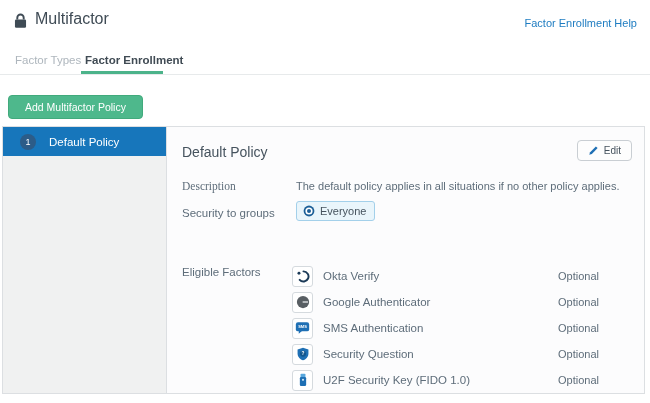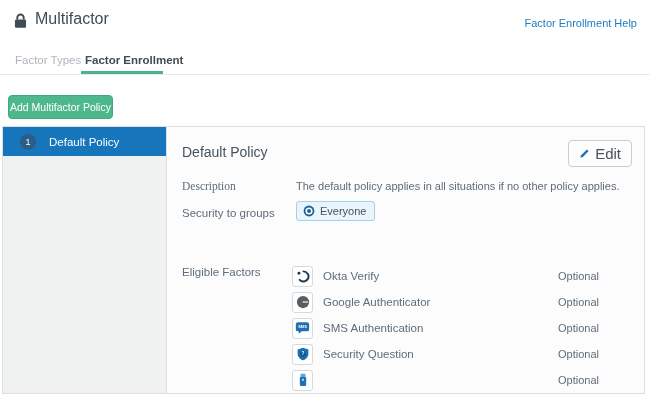--- a/index.html
+++ b/index.html
@@ -14,41 +14,41 @@
   .help-link{position:absolute;right:13px;top:17px;font-size:11px;color:#1e7cc1;text-decoration:none;cursor:pointer;}
   
   .tab{position:absolute;top:54px;font-size:11.5px;cursor:pointer;}
   .tab-inactive{left:15px;color:#aeb6bd;}
   .tab-active{left:85px;color:#404b54;font-weight:bold;}
   .tab-underline{position:absolute;left:81px;top:71px;width:82px;height:4px;background:#4cb38a;}
   .tab-divider{position:absolute;left:0;top:74px;width:650px;height:1px;background:#e7eaeb;}
   
   .add-btn{
     position:absolute;left:8px;top:95px;background:#4eb88c;border:1px solid #41aa7c;
-    color:#fff;font-size:10.5px;padding:5px 1px;border-radius:4px;cursor:pointer;
+    color:#fff;font-size:10.5px;padding:5px 16px;border-radius:4px;cursor:pointer;
     font-family:"Liberation Sans",sans-serif;
   }
   
   .box{
     position:absolute;left:2px;top:126px;width:641px;height:266px;
     background:#fcfcfd;border:1px solid #dcdfe2;
   }
   .sidebar{position:absolute;left:0;top:0;width:163px;height:100%;background:#f0f1f1;border-right:1px solid #dcdfe2;}
   .policy-row{height:29px;background:#1776bb;color:#fff;display:flex;align-items:center;cursor:pointer;}
   .policy-badge{
     width:16px;height:16px;border-radius:50%;background:#2c5c88;color:#fff;
     font-size:9px;display:flex;align-items:center;justify-content:center;margin-left:17px;flex:0 0 auto;
   }
   .policy-name{margin-left:13px;font-size:11.5px;}
   .main{position:absolute;left:164px;top:0;right:0;bottom:0;}
   .panel-title{position:absolute;left:15px;top:17px;font-size:14px;color:#46535e;}
   .edit-btn{
     position:absolute;top:13px;right:12px;display:flex;align-items:center;gap:5px;
     background:#fdfdfd;border:1px solid #c9ced3;border-radius:4px;padding:4px 10px;
-    font-size:15px;color:#46535e;cursor:pointer;font-family:"Liberation Sans",sans-serif;
+    font-size:10px;color:#46535e;cursor:pointer;font-family:"Liberation Sans",sans-serif;
   }
   .field-label{position:absolute;left:15px;font-size:11.5px;color:#5e6d7a;}
   .lbl-desc{top:53px;font-family:Liberation Serif, serif;}
   .lbl-assign{top:80px;}
   .lbl-factors{top:139px;text-align:right;}
   .field-value{position:absolute;left:129px;top:53px;font-size:11px;color:#5e6d7a;white-space:nowrap;}
   .group-chip{
     position:absolute;left:129px;top:74px;display:inline-flex;gap:5px;
     background:#e9f5fb;border:1px solid #a3d0ea;border-radius:3px;padding:3px 8px 3px 6px;
     font-size:11px;color:#46535e;cursor:pointer;
@@ -166,18 +166,19 @@
       </div>
 
       <div class="factor-row">
         <span class="factor-icon-box">
           <svg width="14" height="14" viewBox="0 0 16 16">
             <rect x="5.2" y="0.8" width="5.6" height="4.4" rx="1" fill="#58a7dd"></rect>
             <rect x="4.4" y="4.6" width="7.2" height="10.2" rx="1.4" fill="#1e6fb4"></rect>
             <circle cx="8" cy="7.8" r="1.2" fill="#cfe6f5"></circle>
           </svg>
         </span>
+        <span class="factor-name">U2F Security Key (FIDO 1.0)</span>
         <span class="factor-status">Optional</span>
       </div>
 
     </div>
   </div>
 </div>
 
 </body></html>

